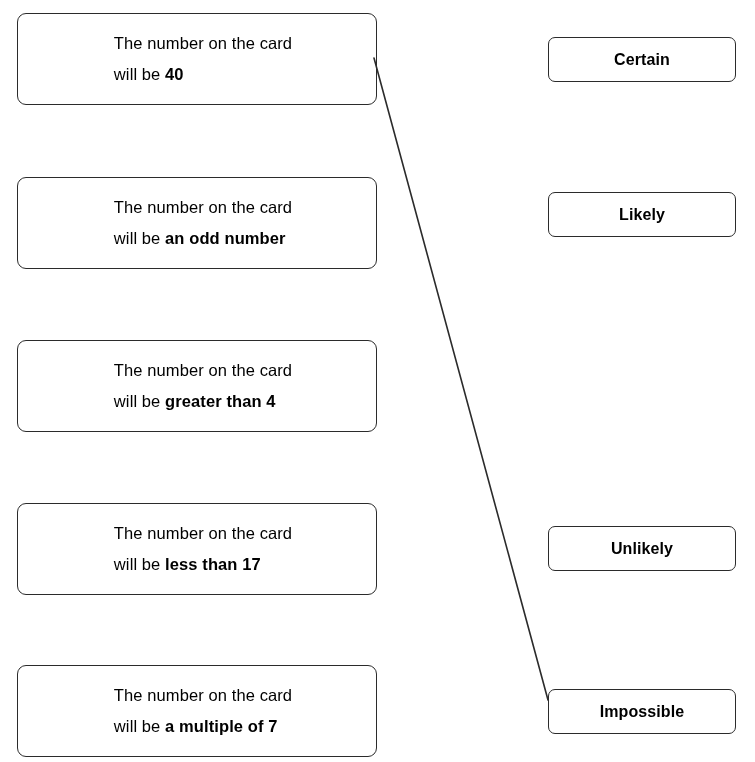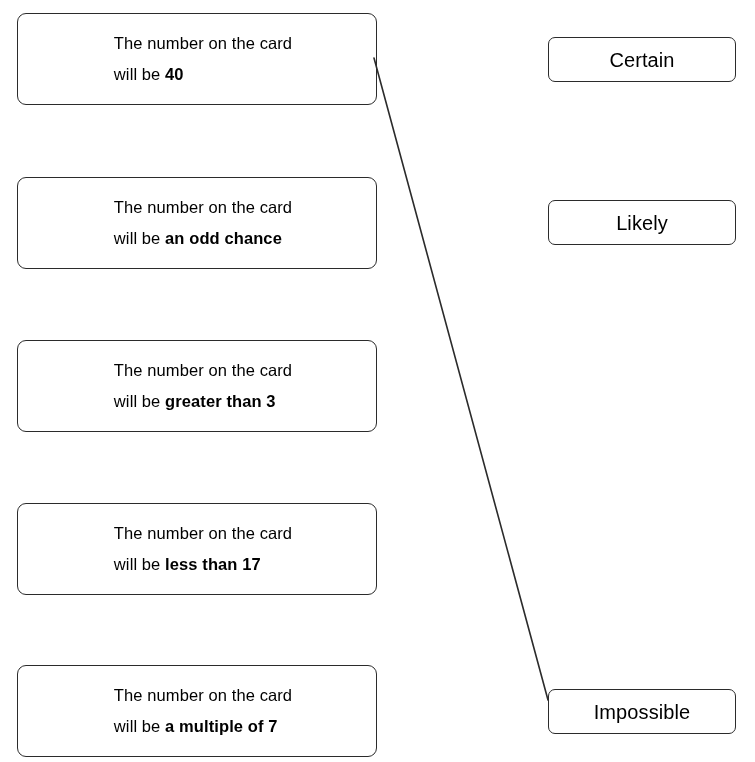--- a/index.html
+++ b/index.html
@@ -83,28 +83,28 @@
     box-sizing: border-box;
     background: #ffffff;
     border: 1.5px solid #2b2b2b;
     border-radius: 7px;
     display: flex;
     align-items: center;
     justify-content: center;
     z-index: 2;
   }
   .likelihood-box .box-label {
-    font-size: 20px;
+    font-size: 16px;
     line-height: 20px;
     letter-spacing: 0.1px;
-    font-weight: 400;
+    font-weight: 700;
   }
 
   #likelihood-1 { top: 37px; }
-  #likelihood-2 { top: 200px; }
+  #likelihood-2 { top: 192px; }
   #likelihood-3 { top: 363px; }
   #likelihood-4 { top: 526px; }
   #likelihood-5 { top: 689px; }
 </style>
 </head>
 <body>
 
 <div id="worksheet">
 
   <div class="statement-card" id="card-1">
@@ -113,30 +113,30 @@
         <span class="line1">The number on the card</span>
         <span class="line2"><span>will be </span><b>40</b></span>
       </span>
     </div>
   </div>
 
   <div class="statement-card" id="card-2">
     <div class="card-text">
       <span class="text-inner">
         <span class="line1">The number on the card</span>
-        <span class="line2"><span>will be </span><b>an odd chance</b></span>
+        <span class="line2"><span>will be </span><b>an odd number</b></span>
       </span>
     </div>
   </div>
 
   <div class="statement-card" id="card-3">
     <div class="card-text">
       <span class="text-inner">
         <span class="line1">The number on the card</span>
-        <span class="line2"><span>will be </span><b>greater than 3</b></span>
+        <span class="line2"><span>will be </span><b>greater than 4</b></span>
       </span>
     </div>
   </div>
 
   <div class="statement-card" id="card-4">
     <div class="card-text">
       <span class="text-inner">
         <span class="line1">The number on the card</span>
         <span class="line2"><span>will be </span><b>less than 17</b></span>
       </span>
@@ -154,20 +154,23 @@
 
   <div class="likelihood-box" id="likelihood-1">
     <span class="box-label">Certain</span>
   </div>
 
   <div class="likelihood-box" id="likelihood-2">
     <span class="box-label">Likely</span>
   </div>
 
 
+  <div class="likelihood-box" id="likelihood-4">
+    <span class="box-label">Unlikely</span>
+  </div>
 
   <div class="likelihood-box" id="likelihood-5">
     <span class="box-label">Impossible</span>
   </div>
 
   <svg id="connector-layer" viewBox="0 0 755 762" width="755" height="762">
     <line id="connector-card1-impossible" x1="374" y1="58" x2="548" y2="700" stroke="#2b2b2b" stroke-width="1.6" stroke-linecap="round"></line>
   </svg>
 
 </div>

